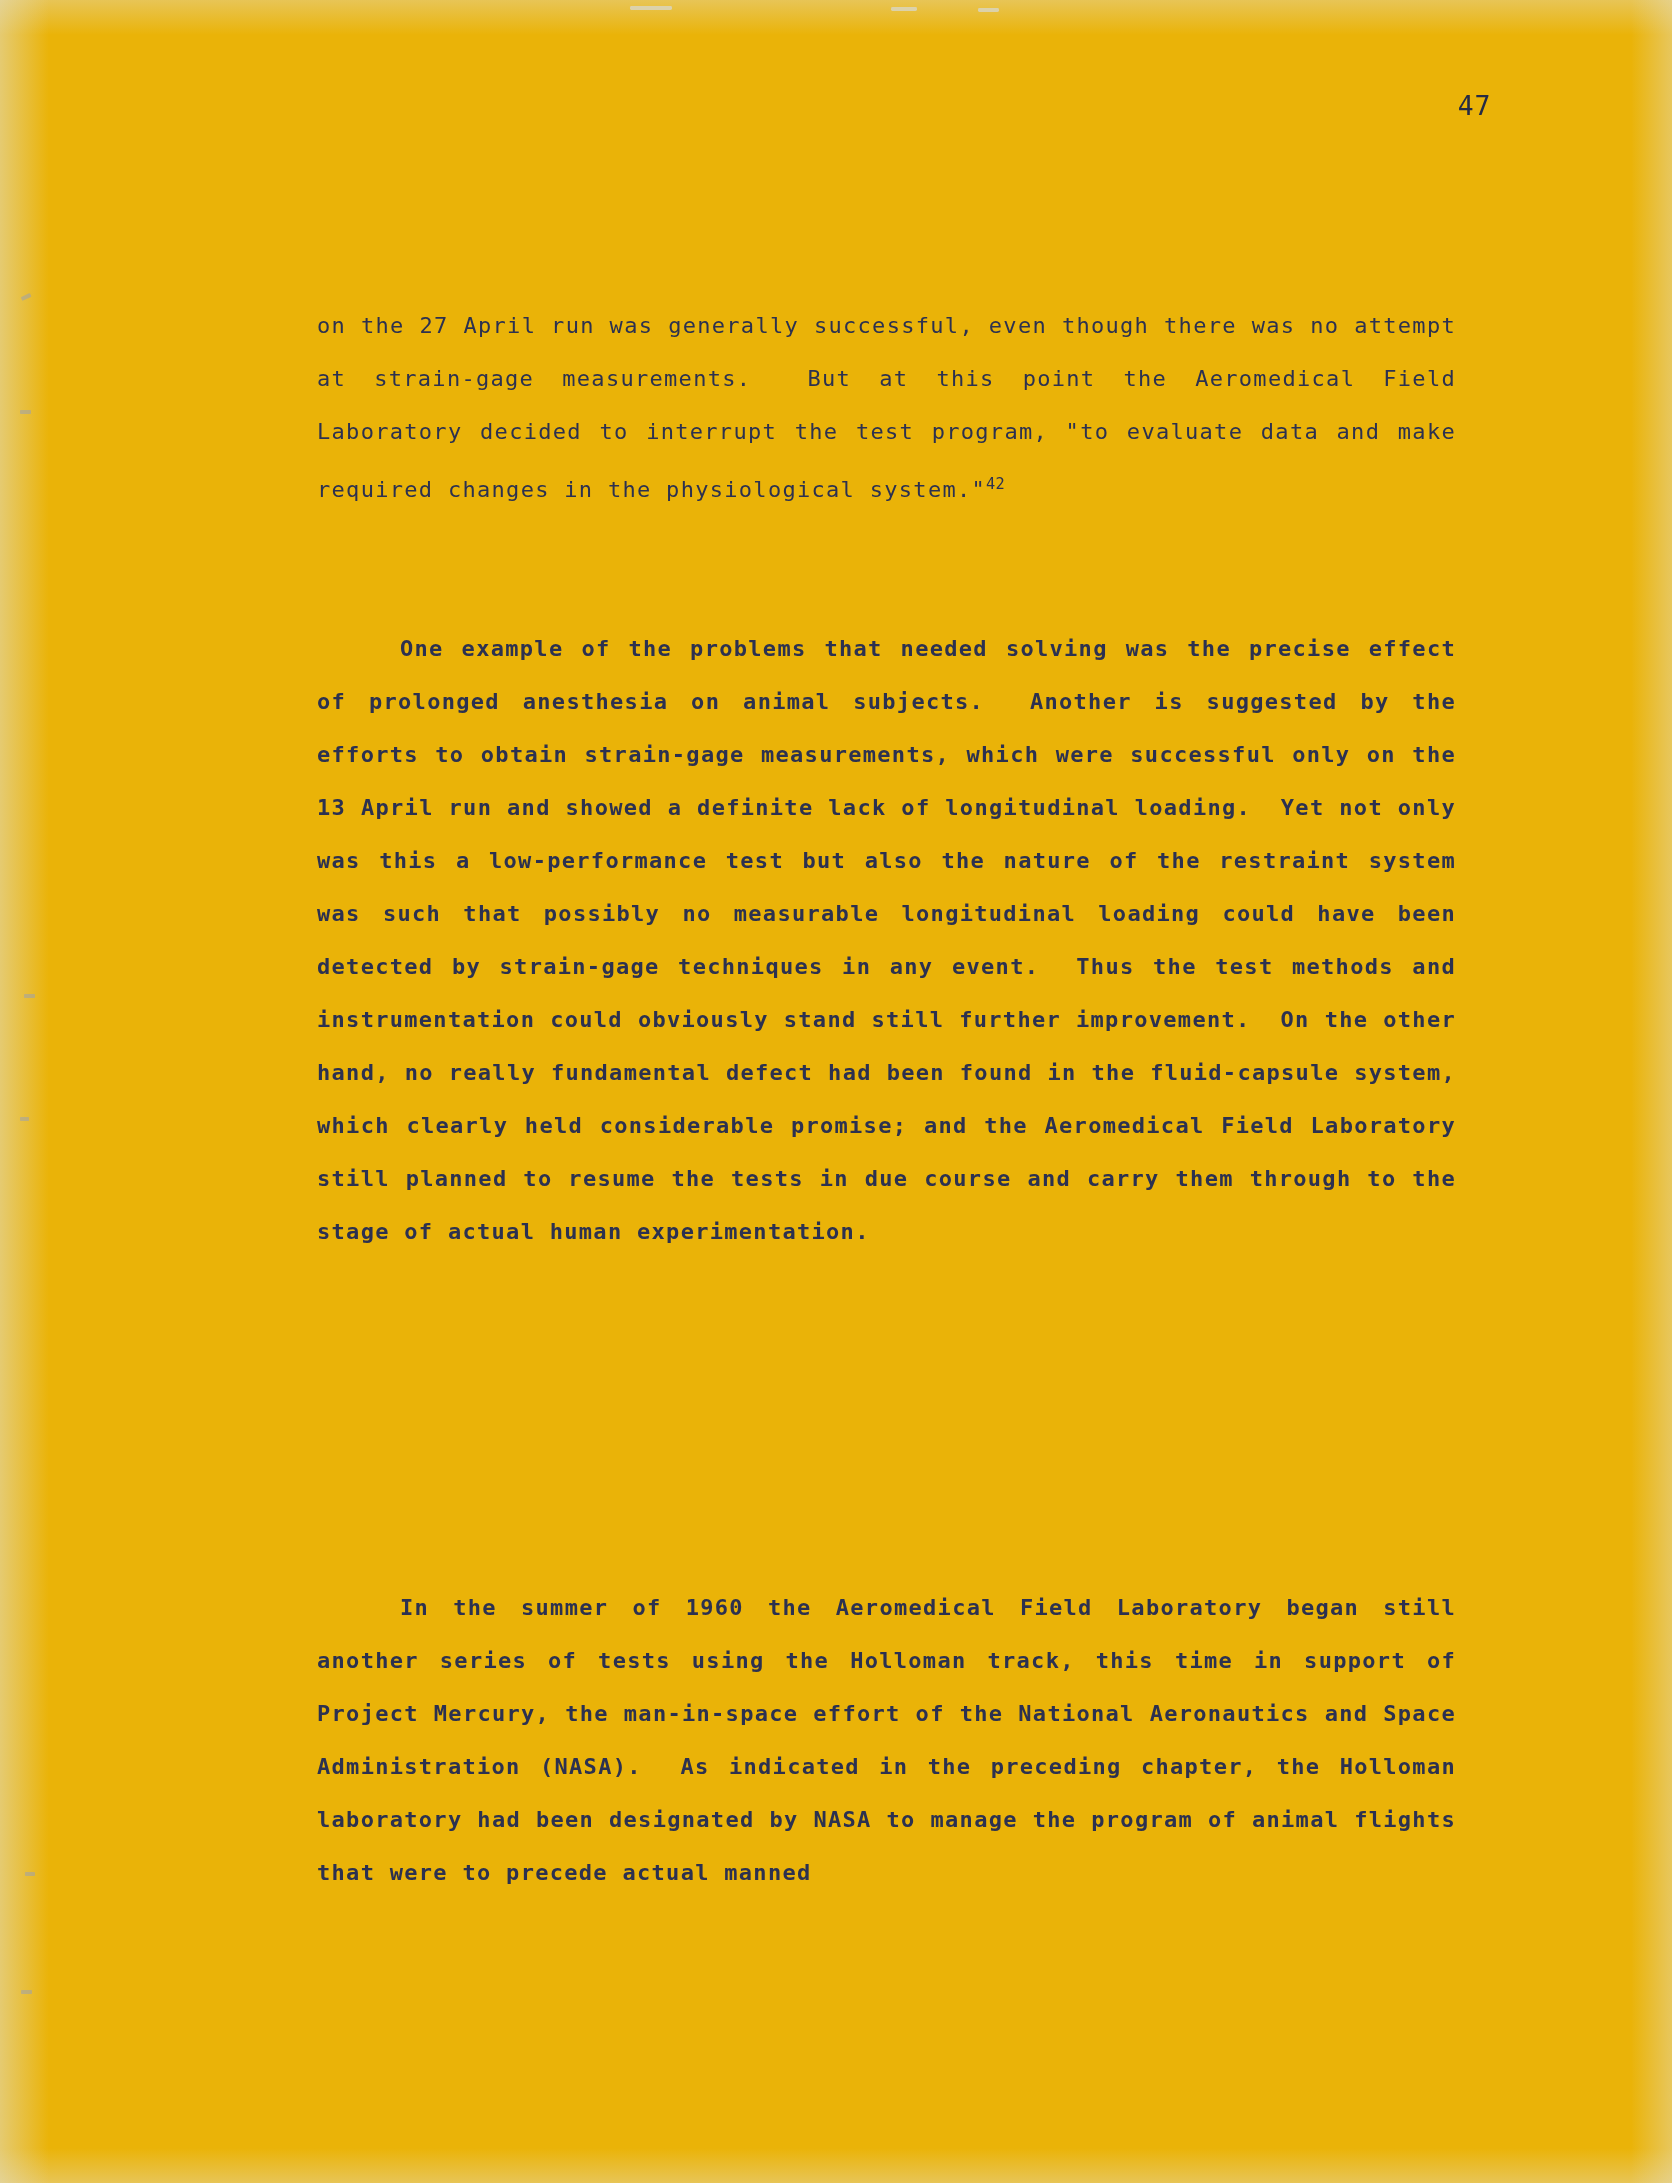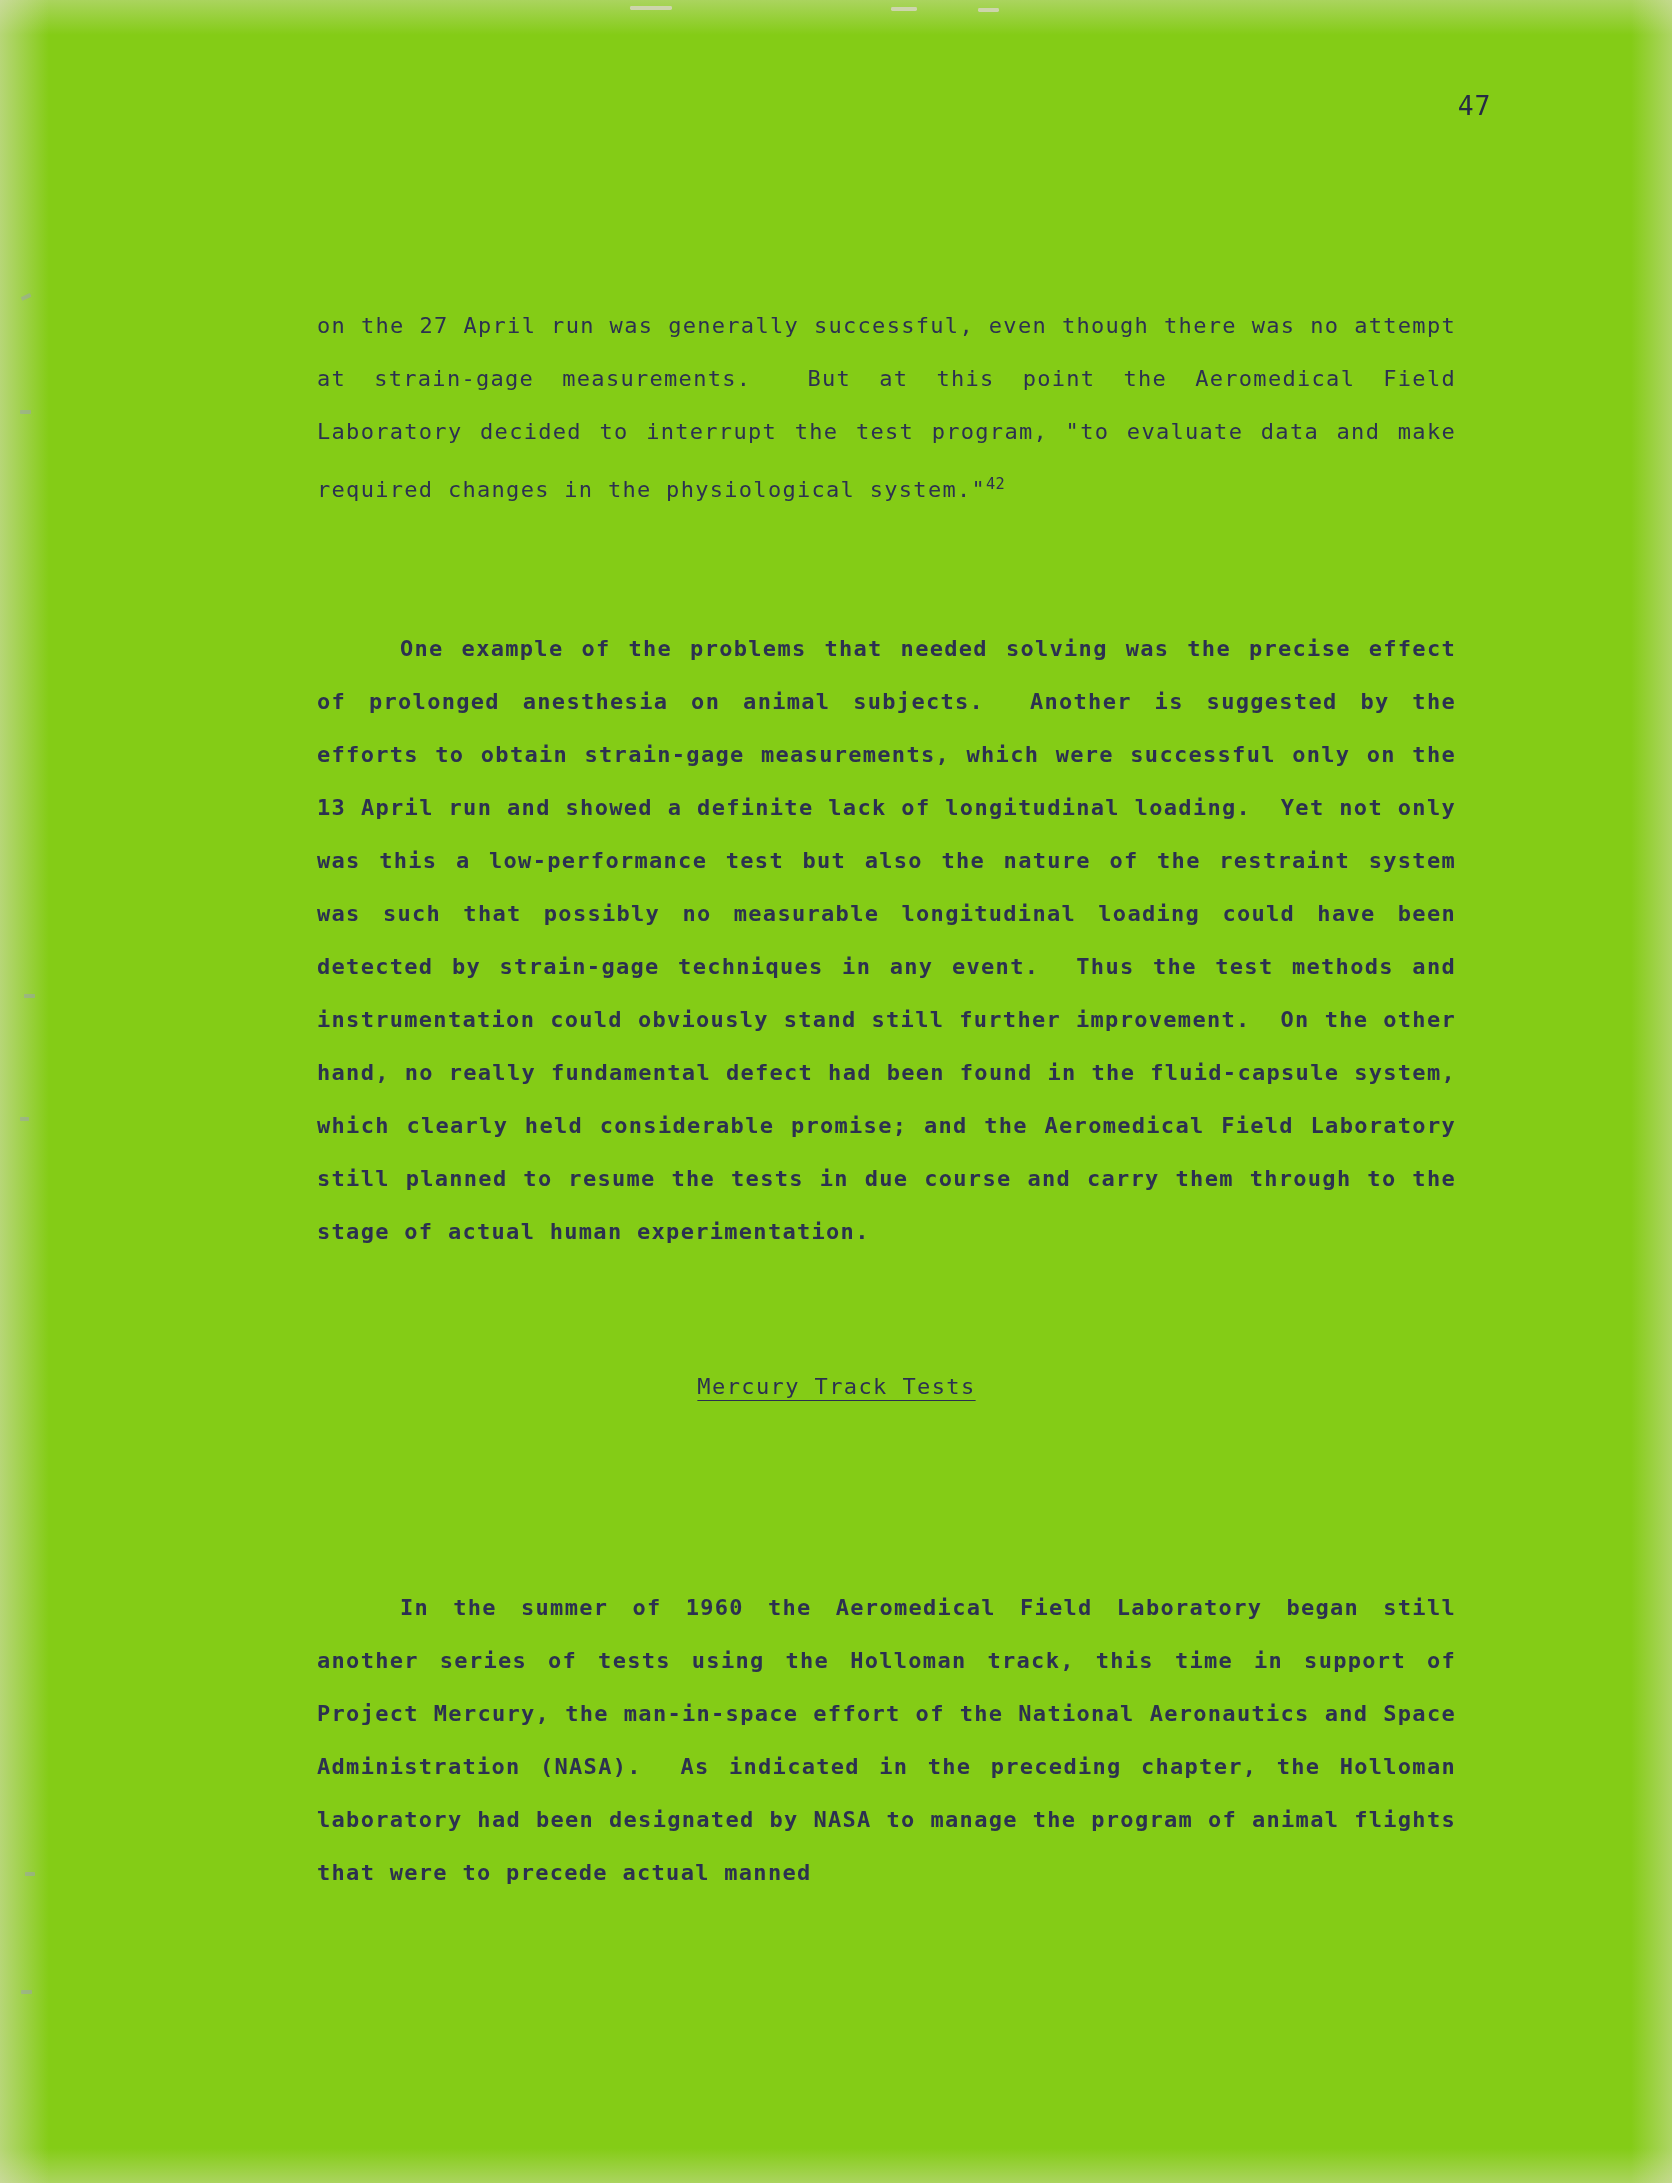--- a/index.html
+++ b/index.html
@@ -4,21 +4,21 @@
 <style>
   html, body {
     margin: 0;
     padding: 0;
     background: #ffffff;
   }
   .page {
     position: relative;
     width: 1673px;
     height: 2183px;
-    background: #84cc16;
+    background: #eab308;
     overflow: hidden;
     font-family: "DejaVu Sans Mono", "Liberation Mono", monospace;
     color: #2a2f49;
   }
   
   .paper-tint {
     position: absolute;
     inset: 0;
     background:
       linear-gradient(90deg, rgba(225,222,200,0.55) 0px, rgba(253,253,242,0) 49px),
@@ -118,20 +118,19 @@
   <div class="speck" style="left:25px; top:1872px; width:9.7px; height:3.5px;"></div>
   <div class="speck" style="left:21px; top:1990px; width:11px; height:3.5px;"></div>
 
   <div class="page-number">47</div>
 
   <div class="body-text">
     <p class="para"><span>on the 27 April run was generally successful, even though there was no attempt at strain-gage measurements.  But at this point the Aeromedical Field Laboratory decided to interrupt the test program, "to evaluate data and make required changes in the physiological system."</span><span class="sup">42</span></p>
     <p class="para indent"><span>One example of the problems that needed solving was the precise effect of prolonged anesthesia on animal subjects.  Another is suggested by the efforts to obtain strain-gage measurements, which were successful only on the 13 April run and showed a definite lack of longitudinal loading.  Yet not only was this a low-performance test but also the nature of the restraint system was such that possibly no measurable longitudinal loading could have been detected by strain-gage techniques in any event.  Thus the test methods and instrumentation could obviously stand still further improvement.  On the other hand, no really fundamental defect had been found in the fluid-capsule system, which clearly held considerable promise; and the Aeromedical Field Laboratory still planned to resume the tests in due course and carry them through to the stage of actual human experimentation.</span></p>
   </div>
 
-  <div class="section-heading"><span>Mercury Track Tests</span></div>
 
   <div class="body-text-2">
     <p class="para indent"><span>In the summer of 1960 the Aeromedical Field Laboratory began still another series of tests using the Holloman track, this time in support of Project Mercury, the man-in-space effort of the National Aeronautics and Space Administration (NASA).  As indicated in the preceding chapter, the Holloman laboratory had been designated by NASA to manage the program of animal flights that were to precede actual manned</span></p>
   </div>
 
 </div>
 
 
 </body></html>

